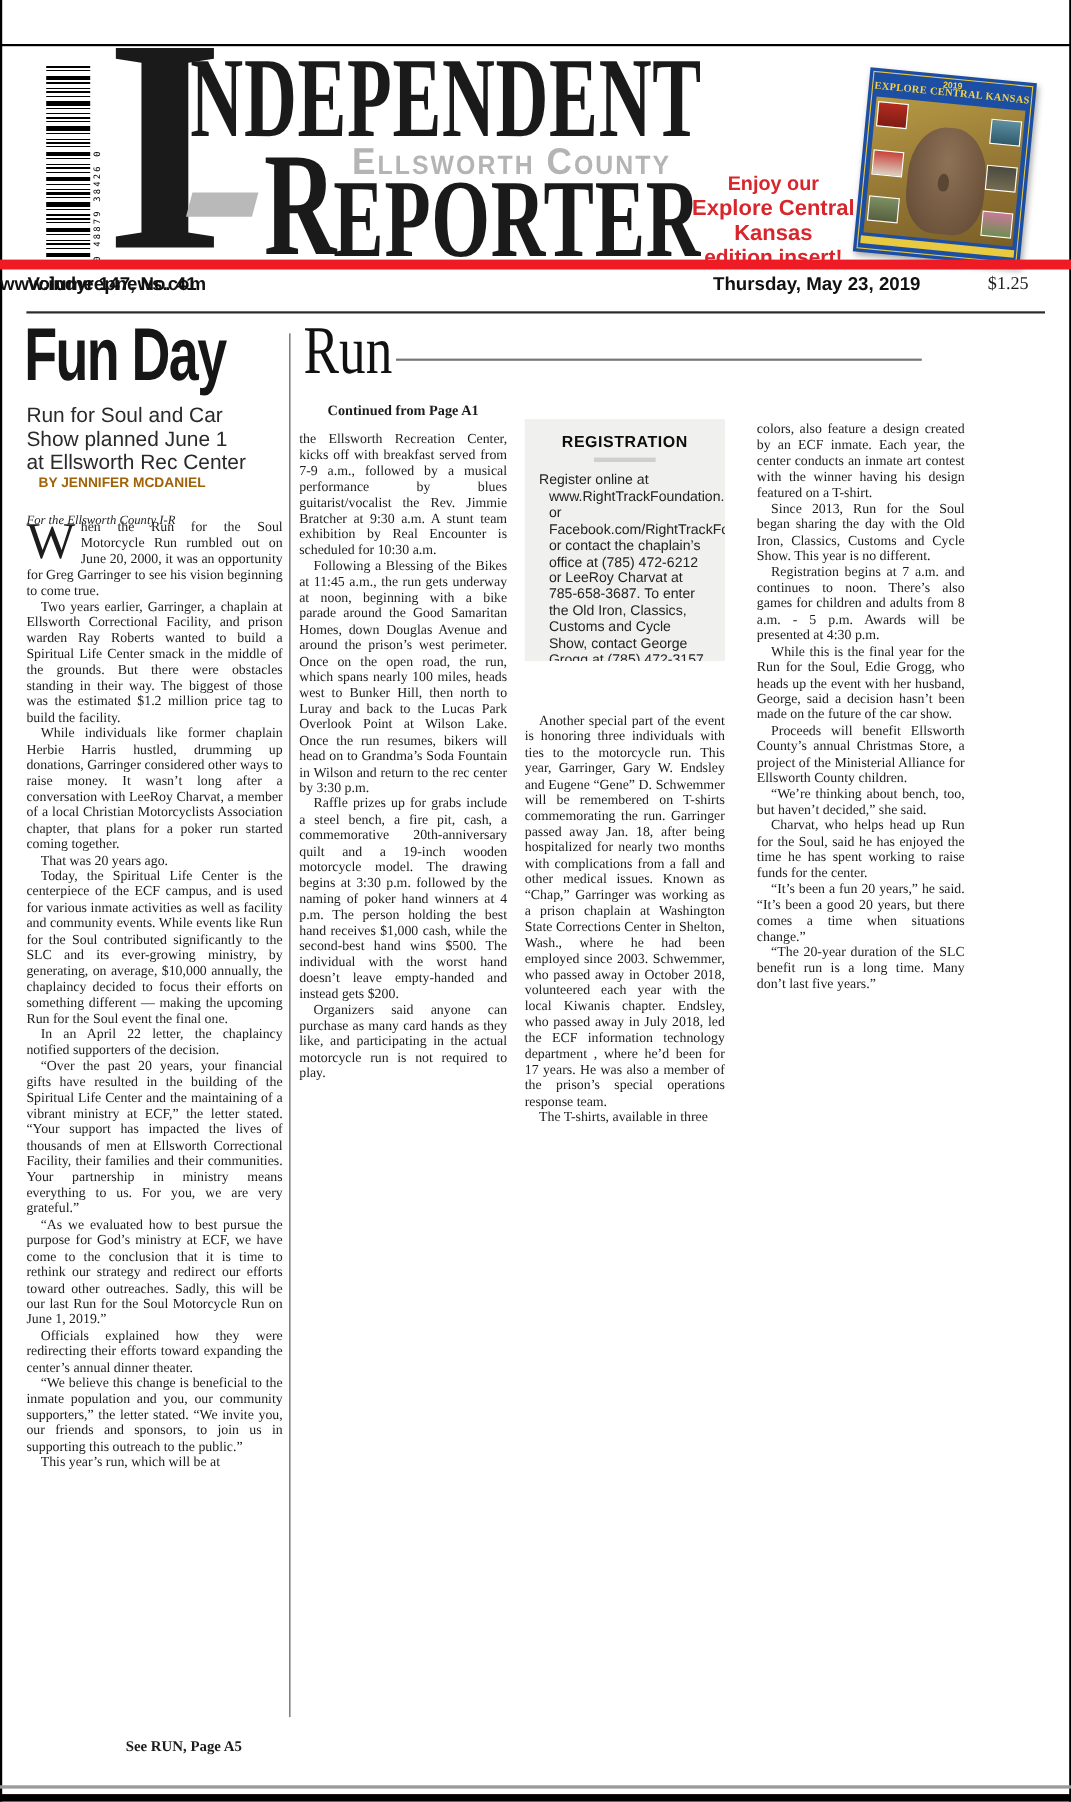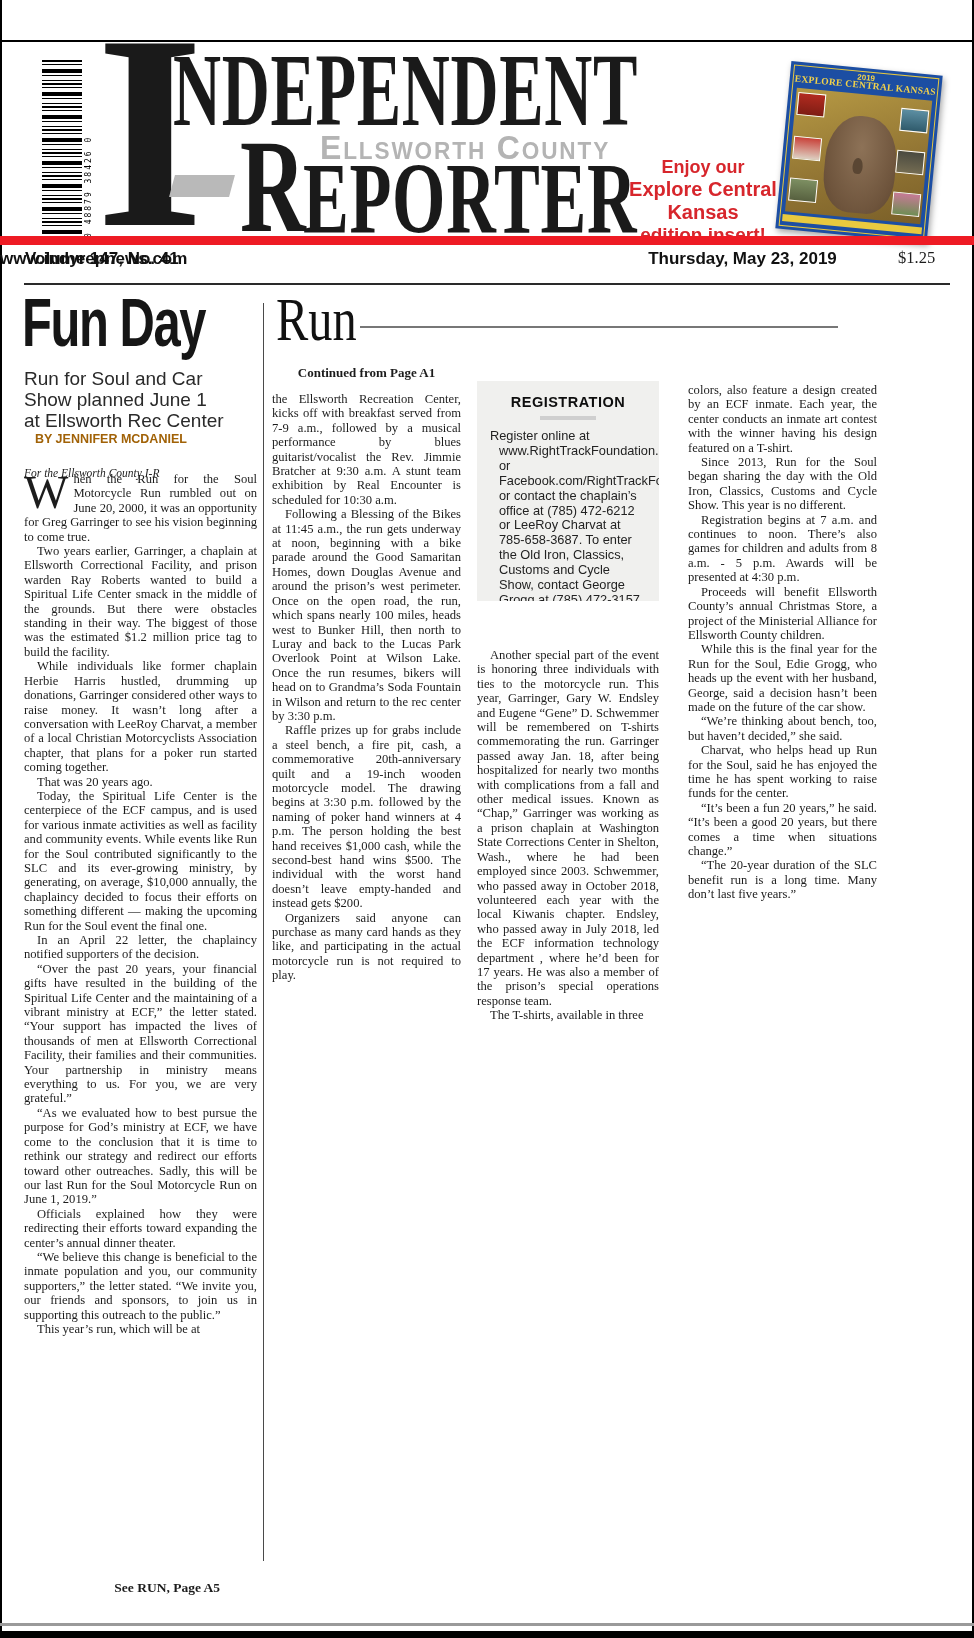--- a/index.html
+++ b/index.html
@@ -228,20 +228,20 @@
       <p>Another special part of the event is honoring three individuals with ties to the motorcycle run. This year, Garringer, Gary W. Endsley and Eugene “Gene” D. Schwemmer will be remembered on T-shirts commemorating the run. Garringer passed away Jan. 18, after being hospitalized for nearly two months with complications from a fall and other medical issues. Known as “Chap,” Garringer was working as a prison chaplain at Washington State Corrections Center in Shelton, Wash., where he had been employed since 2003. Schwemmer, who passed away in October 2018, volunteered each year with the local Kiwanis chapter. Endsley, who passed away in July 2018, led the ECF information technology department , where he’d been for 17 years. He was also a member of the prison’s special operations response team.</p>
       <p>The T-shirts, available in three</p>
     </div>
 </div>
 
 <div class="abs news col4">
   <div class="plist flush-first">
       <p>colors, also feature a design created by an ECF inmate. Each year, the center conducts an inmate art contest with the winner having his design featured on a T-shirt.</p>
       <p>Since 2013, Run for the Soul began sharing the day with the Old Iron, Classics, Customs and Cycle Show. This year is no different.</p>
       <p>Registration begins at 7 a.m. and continues to noon. There’s also games for children and adults from 8 a.m. - 5 p.m. Awards will be presented at 4:30 p.m.</p>
+      <p>While this is the final year for the Run for the Soul, Edie Grogg, who heads up the event with her husband, George, said a decision hasn’t been made on the future of the car show.</p>
       <p>Proceeds will benefit Ellsworth County’s annual Christmas Store, a project of the Ministerial Alliance for Ellsworth County children.</p>
-      <p>While this is the final year for the Run for the Soul, Edie Grogg, who heads up the event with her husband, George, said a decision hasn’t been made on the future of the car show.</p>
       <p>“We’re thinking about bench, too, but haven’t decided,” she said.</p>
       <p>Charvat, who helps head up Run for the Soul, said he has enjoyed the time he has spent working to raise funds for the center.</p>
       <p>“It’s been a fun 20 years,” he said. “It’s been a good 20 years, but there comes a time when situations change.”</p>
       <p>“The 20-year duration of the SLC benefit run is a long time. Many don’t last five years.”</p>
     </div>
 </div>
 
 </body></html>

